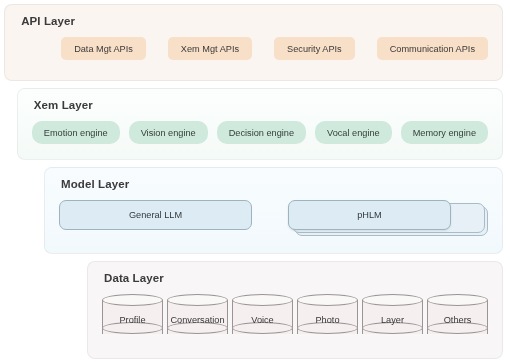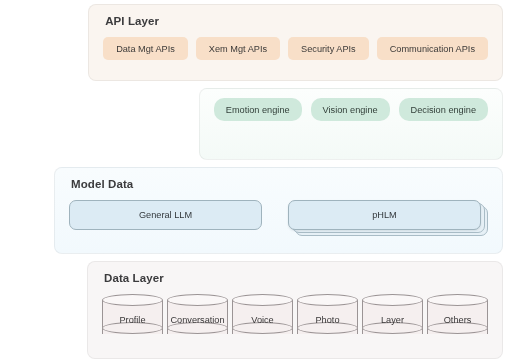--- a/index.html
+++ b/index.html
@@ -46,21 +46,21 @@
   .node-row {
     display: flex;
     align-items: center;
   }
 
   
   .layer-api {
     height: 77px;
     background: #faf5f0;
   }
-  .layer-api .node-row { gap: 8px; }
+  .layer-api .node-row { gap: 22px; margin-left: 42px; }
   .pill-api {
     background: #f8dfc8;
     color: #3c3a38;
     font-size: 9.2px;
     border-radius: 5px;
     height: 23px;
     display: flex;
     align-items: center;
     justify-content: center;
     padding: 0 13px;
@@ -84,21 +84,21 @@
     justify-content: center;
     padding: 0 12px;
     white-space: nowrap;
   }
 
   
   .layer-model {
     height: 87px;
     background: linear-gradient(180deg, #f8fcfe 0%, #f2f9fd 100%);
   }
-  .layer-model .node-row { gap: 26px; align-items: flex-start; }
+  .layer-model .node-row { gap: 36px; align-items: flex-start; }
 
   .model-box {
     box-sizing: border-box;
     background: #dcebf4;
     border: 1px solid #9fb3bd;
     border-radius: 7px;
     height: 30px;
     display: flex;
     align-items: center;
     justify-content: center;
@@ -121,21 +121,21 @@
     background: #e6f0f6;
     border: 1px solid #a9bcc6;
     border-radius: 7px;
   }
   .stack-layer.s3 { left: 7px; top: 6px; }
   .stack-layer.s2 { left: 4px; top: 3px; }
   .stack-front {
     position: absolute;
     left: 0;
     top: 0;
-    width: 193px;
+    width: 163px;
     background: #dcebf4;
     box-shadow: 0 1px 2px rgba(60,80,95,0.12);
   }
 
   
   .layer-data {
     height: 98px;
     background: #f8f6f6;
   }
   .layer-data .node-row { gap: 4px; align-items: flex-start; }
@@ -198,29 +198,32 @@
     <div class="layer-title">API Layer</div>
     <div class="node-row">
       <div class="pill-api">Data Mgt APIs</div>
       <div class="pill-api">Xem Mgt APIs</div>
       <div class="pill-api">Security APIs</div>
       <div class="pill-api">Communication APIs</div>
     </div>
   </div>
 
   <div class="layer-card layer-xem">
+    <div class="layer-title">Xem Layer</div>
     <div class="node-row">
       <div class="pill-xem">Emotion engine</div>
       <div class="pill-xem">Vision engine</div>
       <div class="pill-xem">Decision engine</div>
+      <div class="pill-xem">Vocal engine</div>
+      <div class="pill-xem">Memory engine</div>
     </div>
   </div>
 
   <div class="layer-card layer-model">
-    <div class="layer-title">Model Data</div>
+    <div class="layer-title">Model Layer</div>
     <div class="node-row">
       <div class="model-box model-box-general">General LLM</div>
       <div class="stack-wrap">
         <div class="stack-layer s3"></div>
         <div class="stack-layer s2"></div>
         <div class="model-box stack-front">pHLM</div>
       </div>
     </div>
   </div>
 

